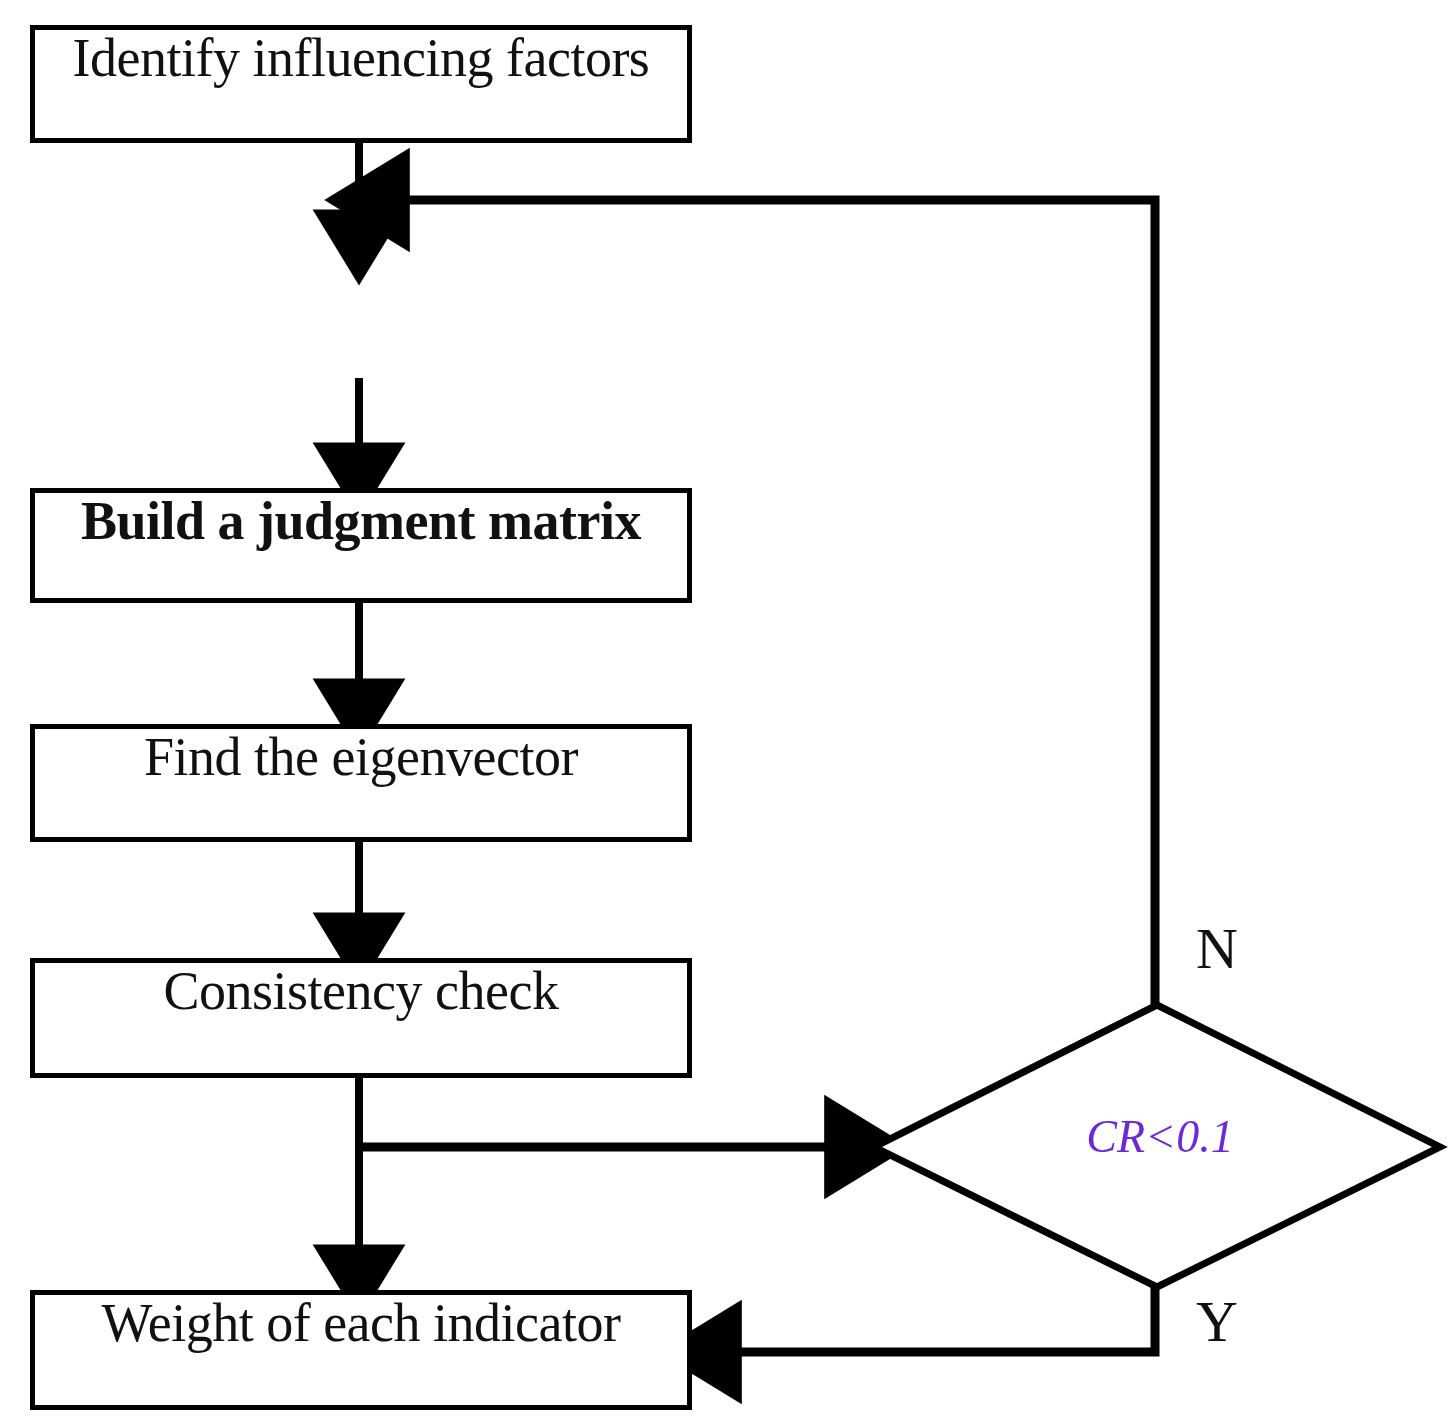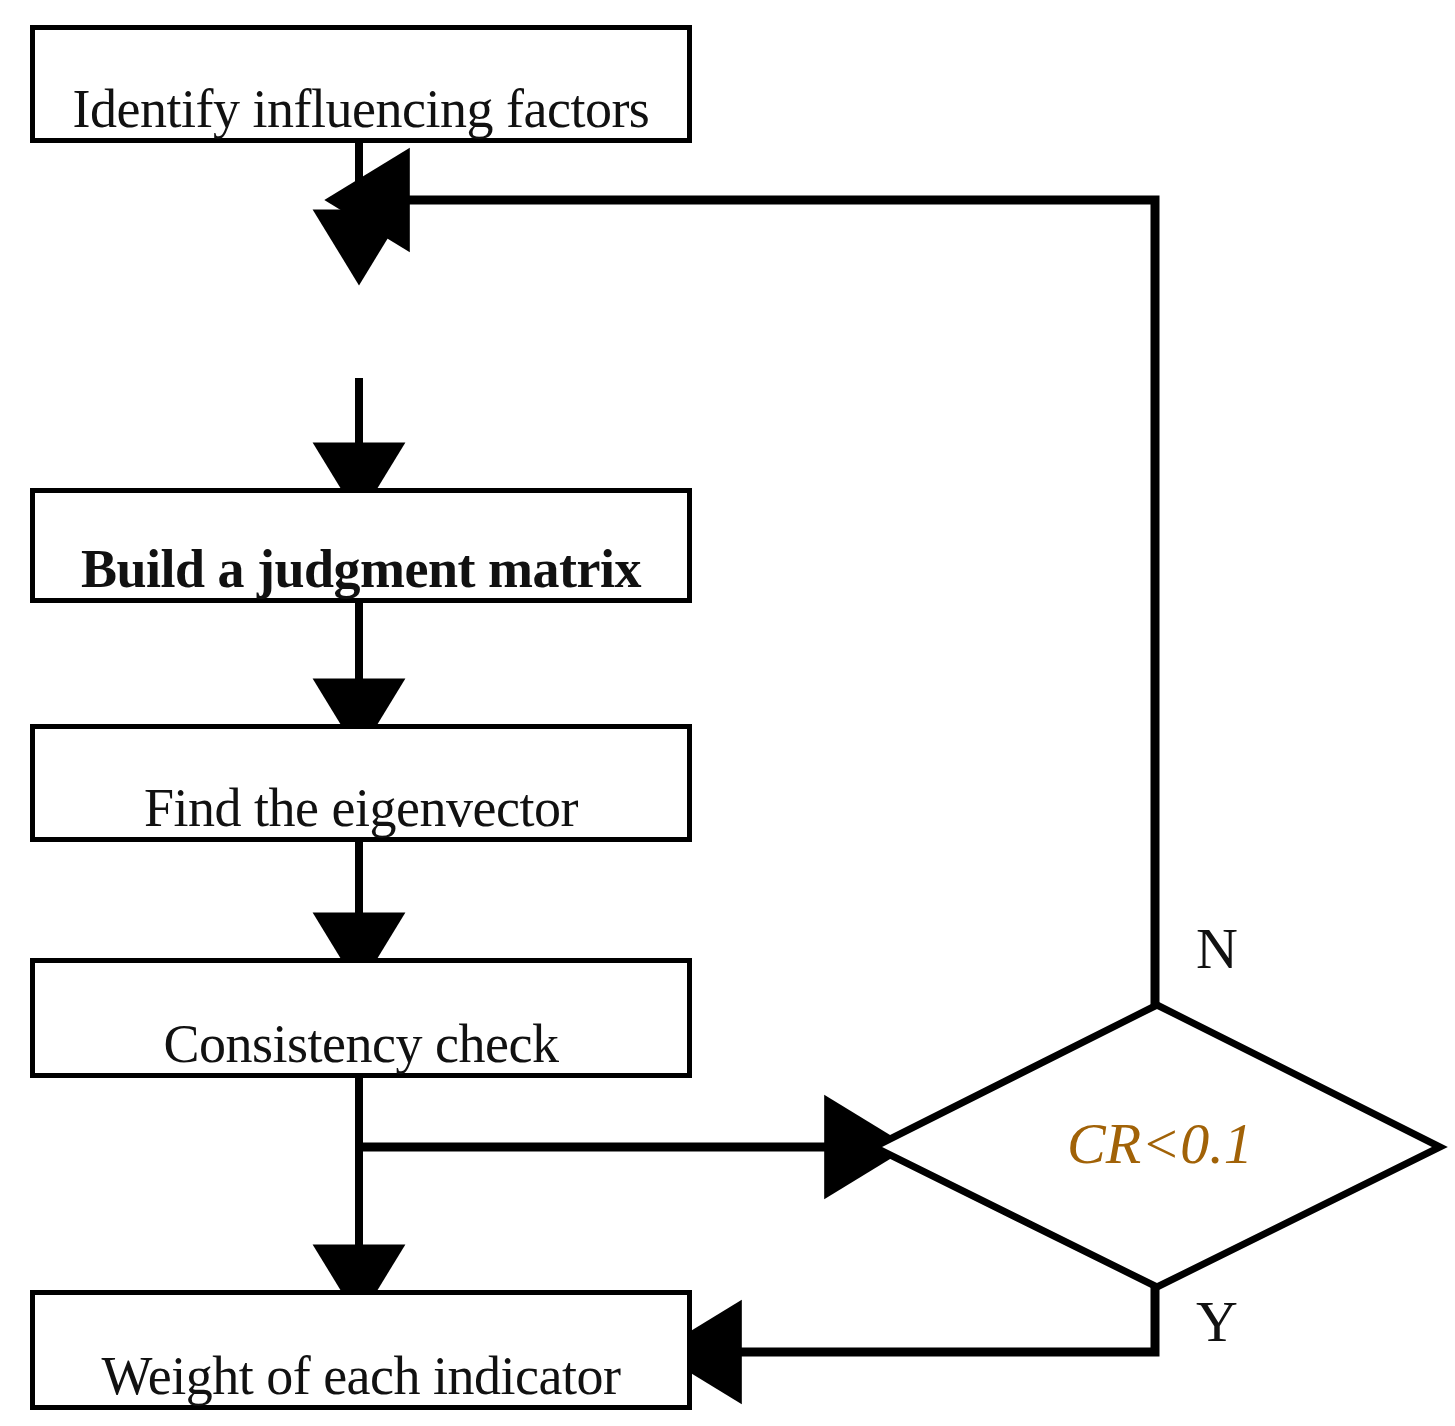--- a/index.html
+++ b/index.html
@@ -23,37 +23,37 @@
     top: 0;
     width: 1455px;
     height: 1426px;
   }
   .proc-box {
     position: absolute;
     box-sizing: border-box;
     border: 5px solid #000000;
     background: #ffffff;
     display: flex;
-    align-items: flex-end;
+    align-items: flex-start;
     justify-content: center;
   }
   .proc-label {
     font-family: "Liberation Serif", "DejaVu Serif", serif;
     font-size: 54px;
     line-height: 1.05;
     color: #111111;
     white-space: nowrap;
     letter-spacing: -0.5px;
   }
   .decision-label {
     position: absolute;
     font-family: "Liberation Serif", "DejaVu Serif", serif;
     font-style: italic;
-    font-size: 58px;
-    color: #a16207;
+    font-size: 46px;
+    color: #6d28d9;
     white-space: nowrap;
     text-align: center;
   }
   .branch-label {
     position: absolute;
     font-family: "Liberation Serif", "DejaVu Serif", serif;
     font-size: 58px;
     color: #111111;
     white-space: nowrap;
   }

